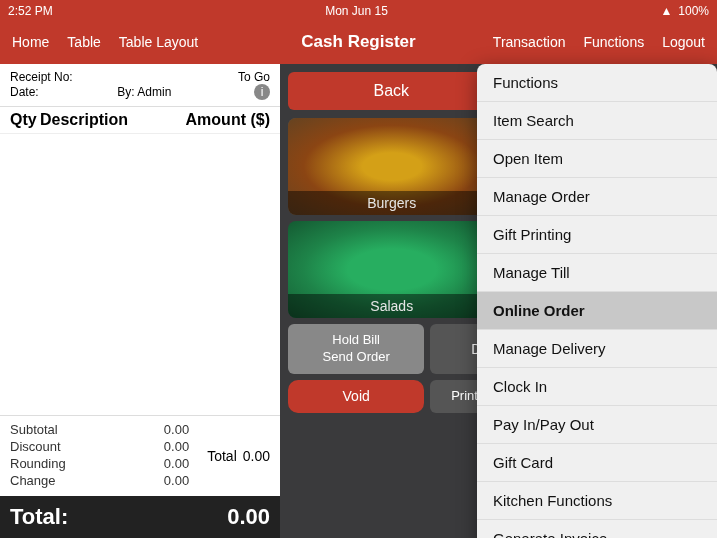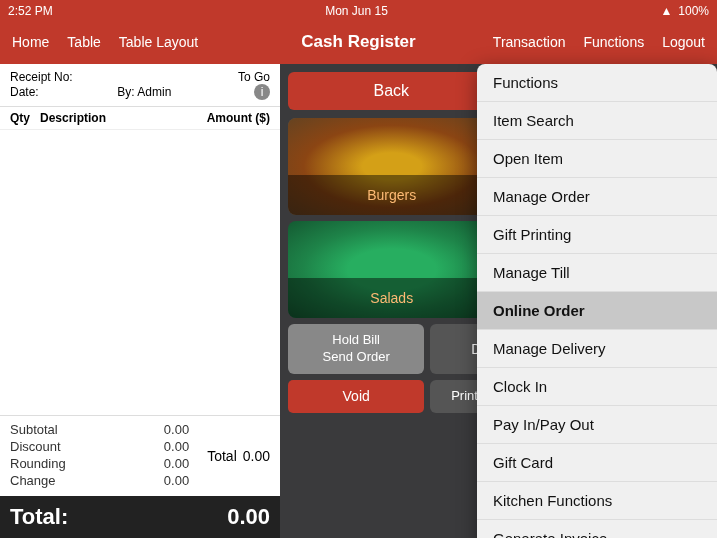--- a/index.html
+++ b/index.html
@@ -79,21 +79,21 @@
       width: 16px;
       height: 16px;
       display: inline-flex;
       align-items: center;
       justify-content: center;
       font-size: 10px;
       margin-left: 4px;
     }
     .receipt-cols {
       display: flex;
-      font-size: 12px;
+      font-size: 16px;
       font-weight: bold;
       padding: 4px 10px;
       border-bottom: 1px solid #eee;
     }
     .receipt-cols .col-qty { width: 30px; }
     .receipt-cols .col-desc { flex: 1; }
     .receipt-cols .col-amt { text-align: right; margin-left: 19px; }
     .receipt-body {
       flex: 1;
       overflow-y: auto;
@@ -164,24 +164,24 @@
       overflow: hidden;
       display: flex;
       flex-direction: column;
       align-items: center;
       justify-content: flex-end;
       position: relative;
       cursor: pointer;
     }
     .menu-item-label {
       background: rgba(0,0,0,0.45);
-      color: #fdba74;
+      color: #e5e5e5;
       width: 100%;
       text-align: center;
-      padding: 12px 0;
+      padding: 4px 0;
       font-size: 14px;
       font-weight: 500;
       position: absolute;
       bottom: 0;
       margin-top: 36px;
     }
     .btn-hold {
       background: #888;
       color: white;
       border: none;
@@ -209,21 +209,21 @@
       border-radius: 6px;
       padding: 8px;
       font-size: 14px;
       cursor: pointer;
       flex: 1;
     }
     .btn-void {
       background: #c0392b;
       color: white;
       border: none;
-      border-radius: 5px;
+      border-radius: 10px;
       padding: 8px;
       font-size: 14px;
       cursor: pointer;
       flex: 1;
     }
     .btn-print-bill {
       background: #555;
       color: white;
       border: none;
       border-radius: 6px;

